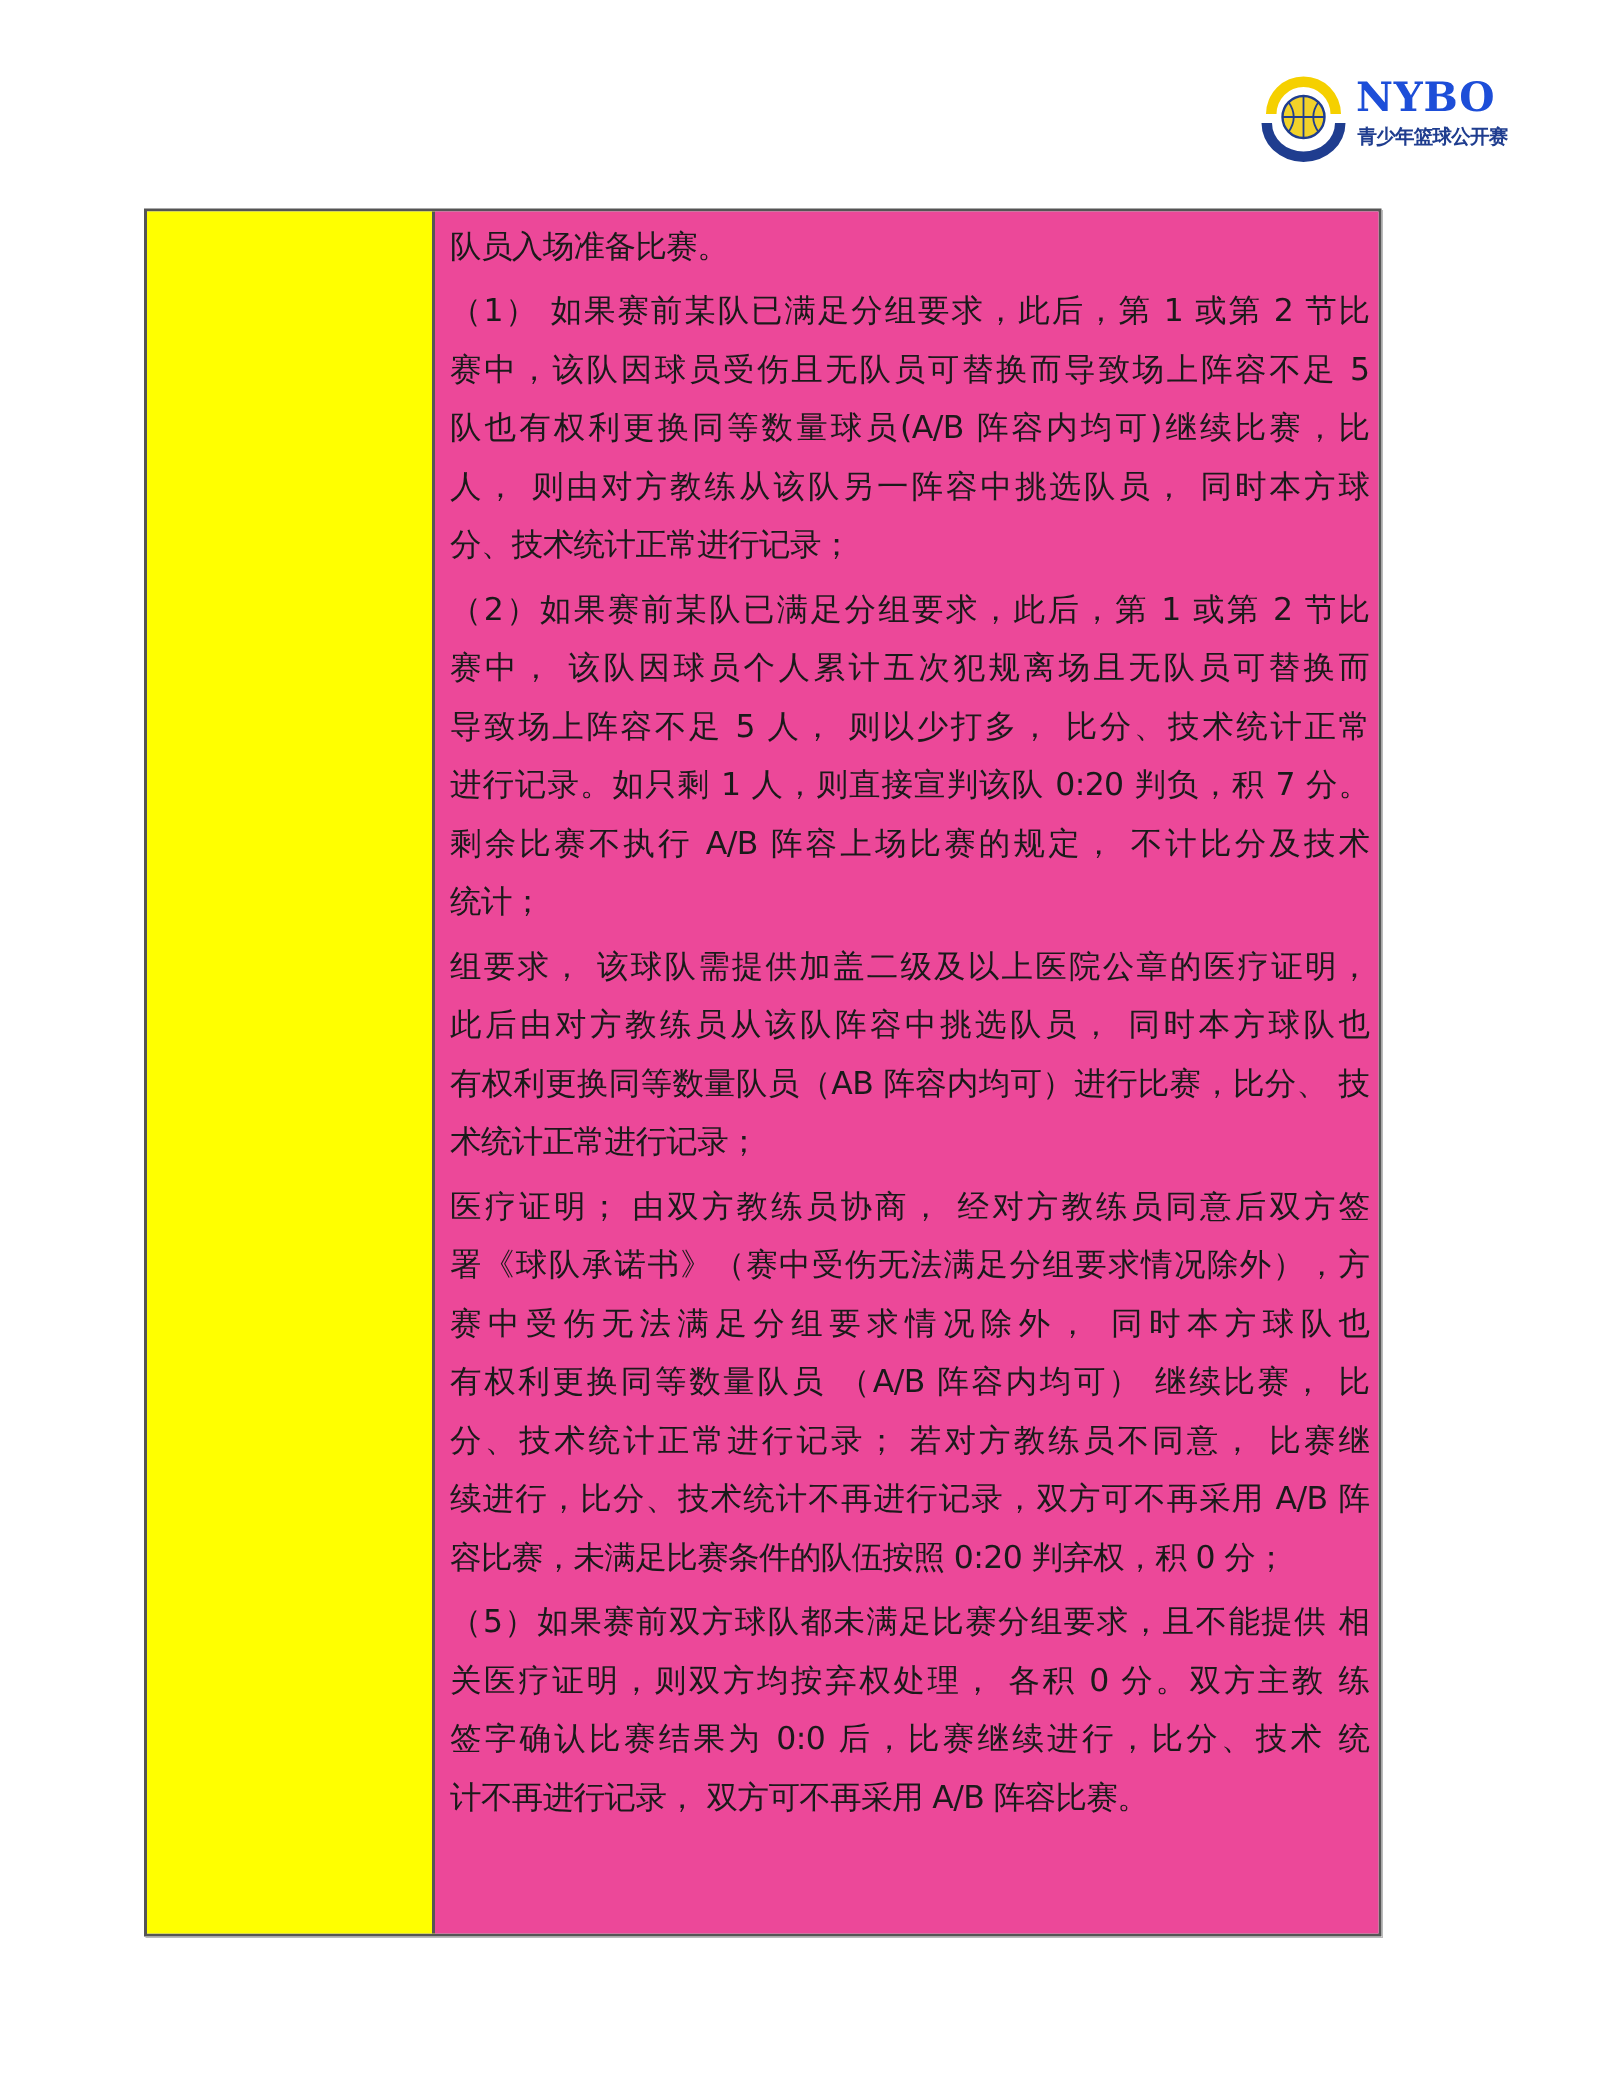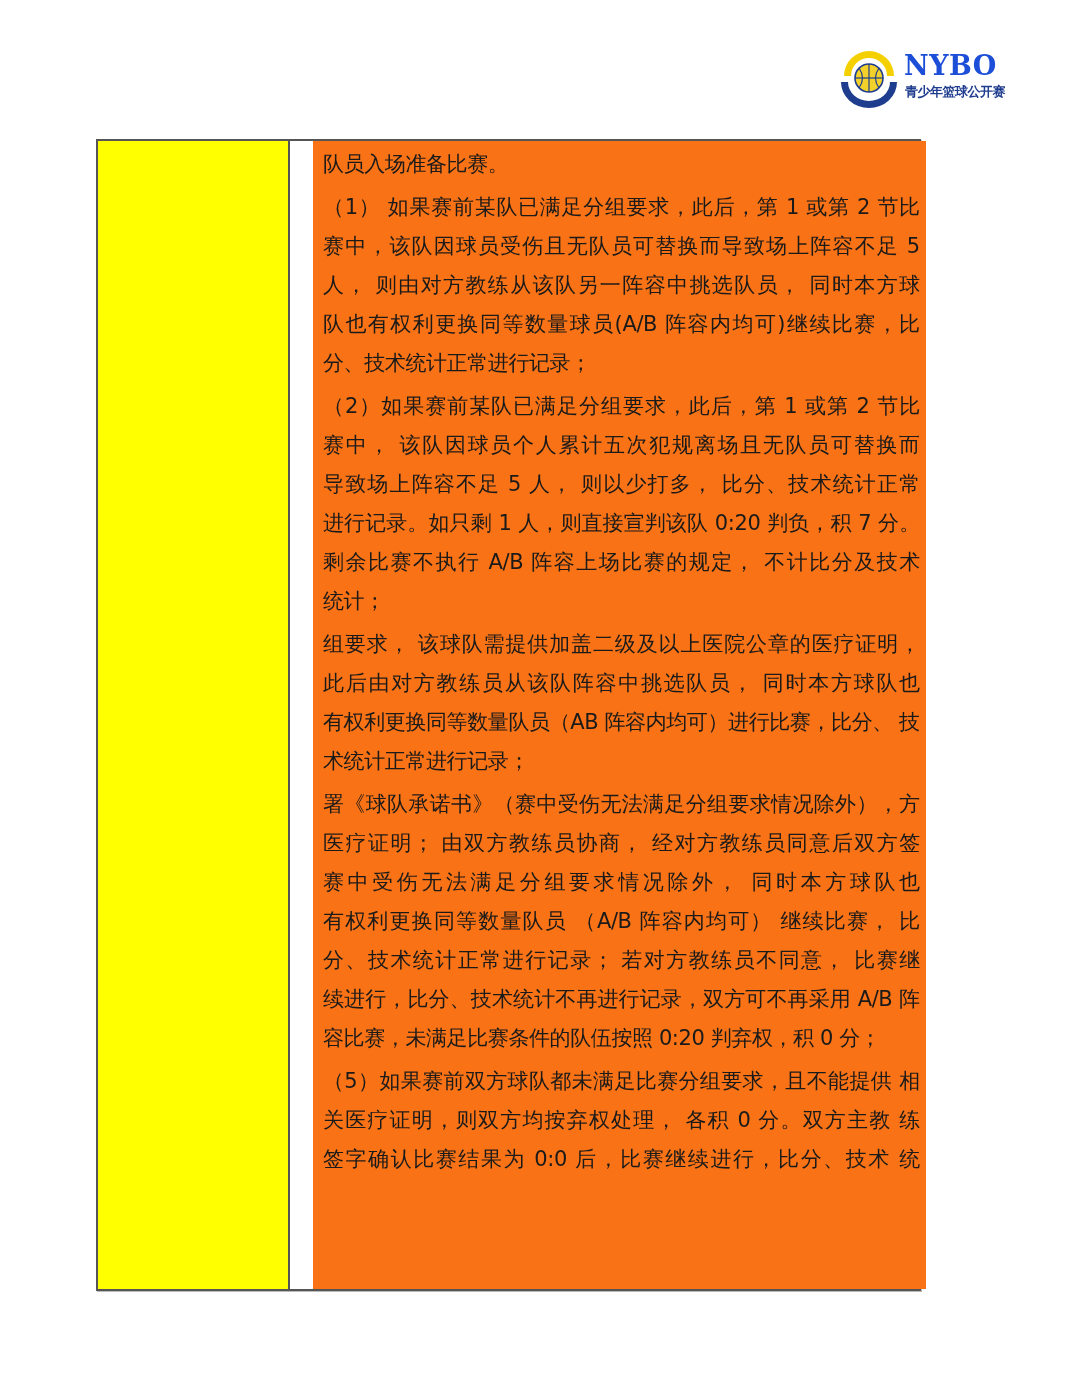--- a/index.html
+++ b/index.html
@@ -66,22 +66,21 @@
       width: 192px;
       background: #ffff00;
       border-right: 2px solid #555555;
       box-sizing: border-box;
       flex: 0 0 auto;
     }
     .content-cell {
       flex: 1 1 auto;
       padding: 4px 6px 0 10px;
       box-sizing: border-box;
-      background: #f97316;
-      margin-left: 23px;
+      background: #ec4899;
     }
     .para {
       margin-bottom: 4px;
     }
     .line {
       font-size: 21px;
       line-height: 39px;
       height: 39px;
       white-space: nowrap;
       overflow: hidden;
@@ -117,51 +116,52 @@
   <div class="label-cell"></div>
   <div class="content-cell">
 
     <div class="para">
       <div class="line last">队员入场准备比赛。</div>
     </div>
 
     <div class="para">
       <div class="line">（1） 如果赛前某队已满足分组要求，此后，第 1 或第 2 节比</div>
       <div class="line">赛中，该队因球员受伤且无队员可替换而导致场上阵容不足 5</div>
+      <div class="line">队也有权利更换同等数量球员(A/B 阵容内均可)继续比赛，比</div>
       <div class="line">人， 则由对方教练从该队另一阵容中挑选队员， 同时本方球</div>
-      <div class="line">队也有权利更换同等数量球员(A/B 阵容内均可)继续比赛，比</div>
       <div class="line last">分、技术统计正常进行记录；</div>
     </div>
 
     <div class="para">
       <div class="line">（2）如果赛前某队已满足分组要求，此后，第 1 或第 2 节比</div>
       <div class="line">赛中， 该队因球员个人累计五次犯规离场且无队员可替换而</div>
       <div class="line">导致场上阵容不足 5 人， 则以少打多， 比分、技术统计正常</div>
       <div class="line">进行记录。如只剩 1 人，则直接宣判该队 0:20 判负，积 7 分。</div>
       <div class="line">剩余比赛不执行 A/B 阵容上场比赛的规定， 不计比分及技术</div>
       <div class="line last">统计；</div>
     </div>
 
     <div class="para">
       <div class="line">组要求， 该球队需提供加盖二级及以上医院公章的医疗证明，</div>
       <div class="line">此后由对方教练员从该队阵容中挑选队员， 同时本方球队也</div>
       <div class="line">有权利更换同等数量队员（AB 阵容内均可）进行比赛，比分、 技</div>
       <div class="line last">术统计正常进行记录；</div>
     </div>
 
     <div class="para">
+      <div class="line">医疗证明； 由双方教练员协商， 经对方教练员同意后双方签</div>
       <div class="line">署《球队承诺书》（赛中受伤无法满足分组要求情况除外），方</div>
-      <div class="line">医疗证明； 由双方教练员协商， 经对方教练员同意后双方签</div>
       <div class="line">赛中受伤无法满足分组要求情况除外， 同时本方球队也</div>
       <div class="line">有权利更换同等数量队员 （A/B 阵容内均可） 继续比赛， 比</div>
       <div class="line">分、技术统计正常进行记录； 若对方教练员不同意， 比赛继</div>
       <div class="line">续进行，比分、技术统计不再进行记录，双方可不再采用 A/B  阵</div>
       <div class="line last">容比赛，未满足比赛条件的队伍按照 0:20 判弃权，积 0 分；</div>
     </div>
 
     <div class="para">
       <div class="line">（5）如果赛前双方球队都未满足比赛分组要求，且不能提供 相</div>
       <div class="line">关医疗证明，则双方均按弃权处理， 各积 0 分。双方主教 练</div>
       <div class="line">签字确认比赛结果为 0:0 后，比赛继续进行，比分、技术 统</div>
+      <div class="line last">计不再进行记录， 双方可不再采用 A/B 阵容比赛。</div>
     </div>
 
   </div>
 </div>
 
 </body></html>

